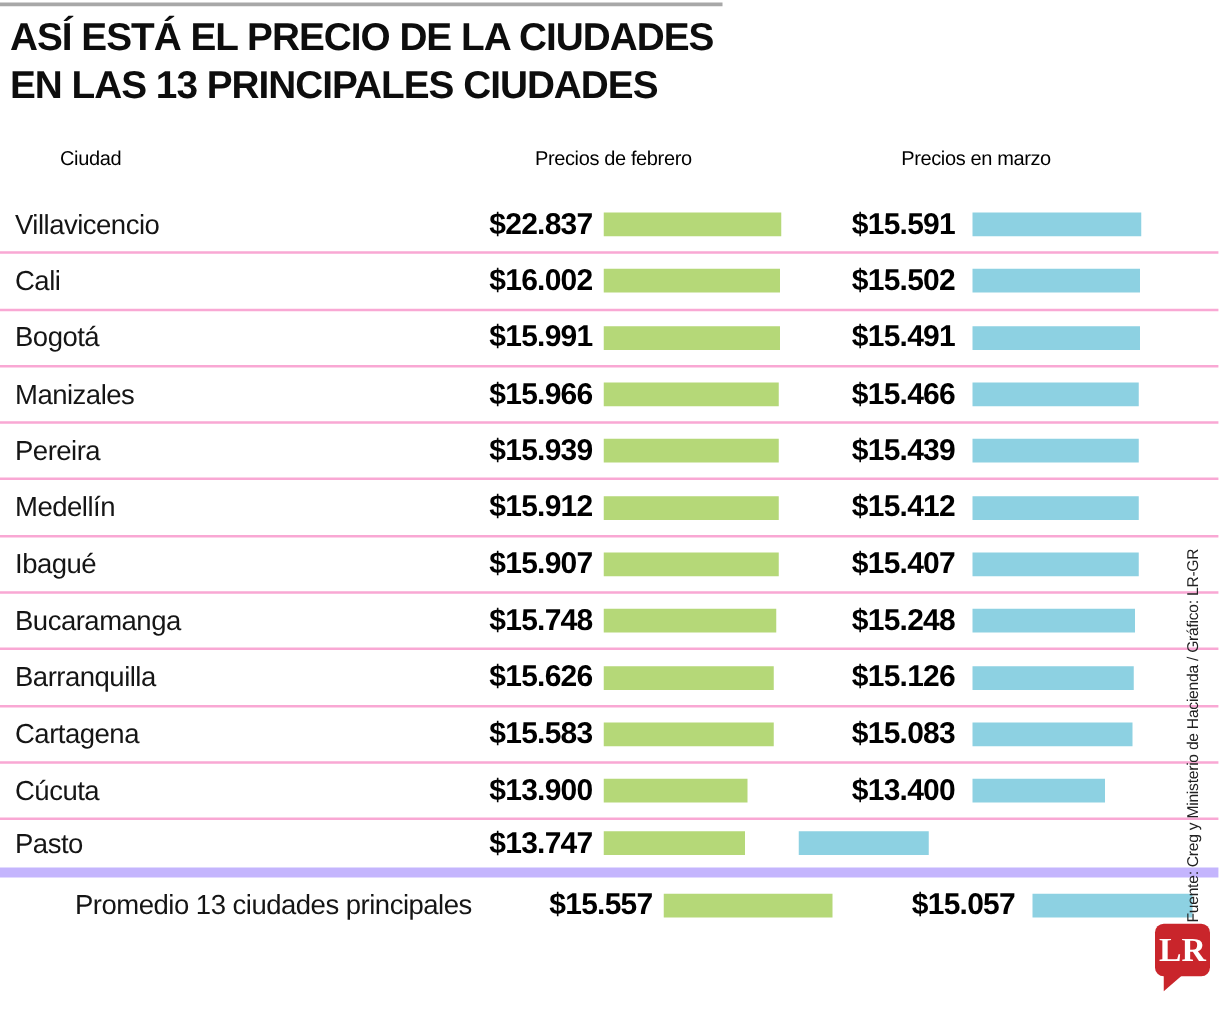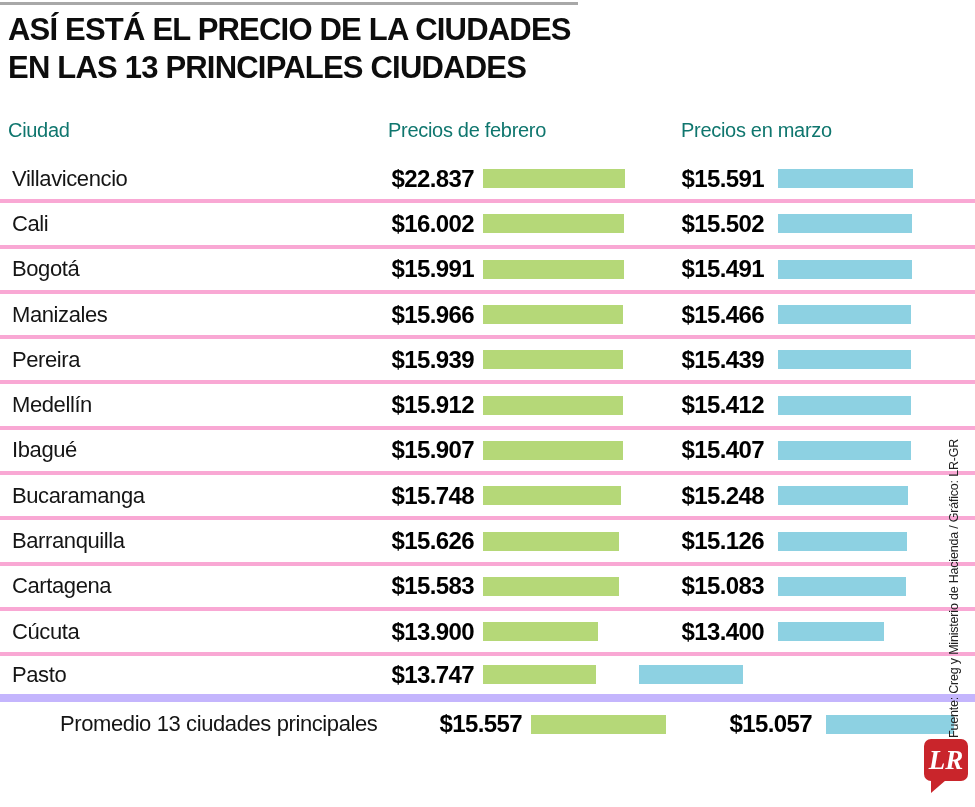--- a/index.html
+++ b/index.html
@@ -1,38 +1,38 @@
 <!DOCTYPE html>
 <html><head>
 <meta charset="utf-8">
 <style>
   html,body{margin:0;padding:0;background:#ffffff;}
   .canvas{position:relative;width:975px;height:807px;background:#ffffff;overflow:hidden;
           font-family:"Liberation Sans",sans-serif;}
   .top-rule{position:absolute;left:0;top:2px;width:578px;height:3px;background:#a8a8a8;}
   .title{position:absolute;left:8px;top:11px;font-size:31px;line-height:38px;font-weight:bold;
          color:#0d0d0d;letter-spacing:-0.8px;white-space:nowrap;}
-  .hdr{position:absolute;top:119px;font-size:20px;color:#0f766e;white-space:nowrap;letter-spacing:-0.3px;}
+  .hdr{position:absolute;top:119px;font-size:16px;color:#000000;white-space:nowrap;letter-spacing:-0.3px;margin-left:40px;}
   .hdr-city{left:8px;}
   .hdr-feb{left:388px;}
   .hdr-mar{left:681px;}
   .table{position:absolute;left:0;top:158px;width:975px;}
   .row{display:grid;grid-template-columns:374px 100px 151px 139px 149px;align-items:center;
-       height:45.3px;box-sizing:border-box;border-bottom:4px solid #f9a8d4;}
+       height:45.3px;box-sizing:border-box;border-bottom:2px solid #f9a8d4;}
   .row.strong{border-bottom:8px solid #c4b5fd;}
   .row.last{border-bottom:none;margin-left:48px;}
   .city{padding-left:12px;font-size:22px;color:#151515;letter-spacing:-0.4px;white-space:nowrap;}
   .val{font-size:24px;font-weight:bold;text-align:right;color:#000;letter-spacing:-0.6px;white-space:nowrap;}
   .barcell{padding-left:9px;}
   .barcell.mar{padding-left:14px;}
   .bar{height:19px;}
   .source{position:absolute;left:947px;top:738px;width:360px;height:17px;font-size:12.5px;color:#222;
           transform:rotate(-90deg);transform-origin:0 0;white-space:nowrap;letter-spacing:-0.2px;}
   .logo{position:absolute;left:924px;top:739px;width:44px;height:42px;border-radius:7px;
-        display:flex;align-items:center;justify-content:center;font-style:italic;}
+        display:flex;align-items:center;justify-content:center;}
   .logo span{color:#ffffff;font-family:"Liberation Serif",serif;font-weight:bold;font-size:27px;}
   .logo-tail{position:absolute;left:931px;top:780px;width:0;height:0;
              border-top:13px solid #c9252b;border-right:15px solid transparent;}
 </style>
 </head>
 <body>
 
 <div class="canvas">
   <div class="top-rule" style="background: rgb(168, 168, 168);"></div>
 

